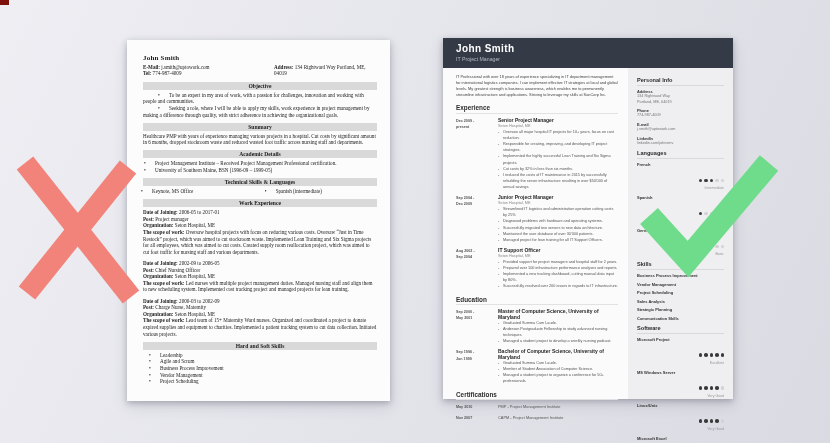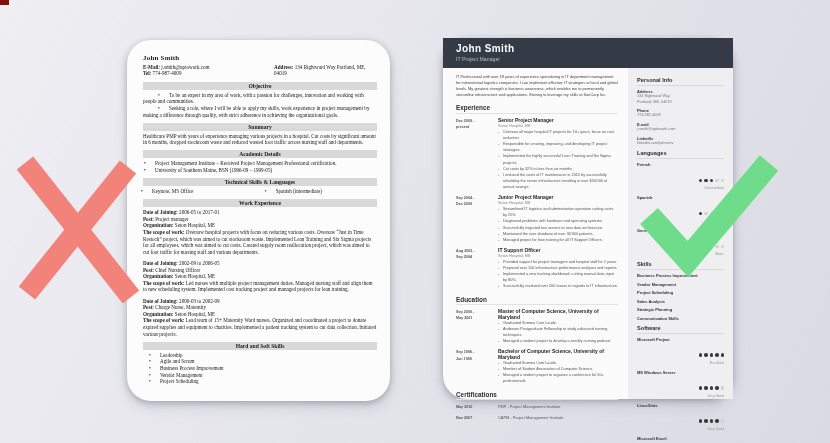--- a/index.html
+++ b/index.html
@@ -2,21 +2,21 @@
 <html><head>
 <meta charset="utf-8">
 <title>Resume Comparison</title>
 <style>
   html,body{margin:0;padding:0;}
   body{width:830px;height:443px;position:relative;overflow:hidden;
        background:linear-gradient(115deg,#eeeef3 0%,#e4e4eb 50%,#dadae2 100%);
        font-family:"Liberation Sans",sans-serif;}
   .corner-mark{position:absolute;left:0;top:0;width:9px;height:5px;background:#7c120b;}
 
-  .page{position:absolute;background:#fcfcfd;box-shadow:0 2px 6px rgba(50,50,70,.30),0 6px 14px rgba(50,50,70,.12);border-radius:24px;}
+  .page{position:absolute;background:#fcfcfd;box-shadow:0 2px 6px rgba(50,50,70,.30),0 6px 14px rgba(50,50,70,.12);}
 
   
   .page-bad{left:127px;top:40px;width:263px;height:361px;font-family:"Liberation Serif",serif;color:#1b1b1b;}
   .bad-pad{padding:14px 13px 0 16px;}
   .bad-name{font-size:7px;font-weight:bold;letter-spacing:.2px;}
   .bad-contact{display:flex;font-size:5.1px;margin-top:1.5px;line-height:1.35;}
   .bc-left{width:56%;}
   .bc-right{width:44%;}
   .bar{background:#d9d9d9;text-align:center;font-weight:bold;font-size:5.6px;padding:1px 0;margin:4.5px 0 2px;}
   .ul-bad{list-style:none;margin:0;padding:0;}

